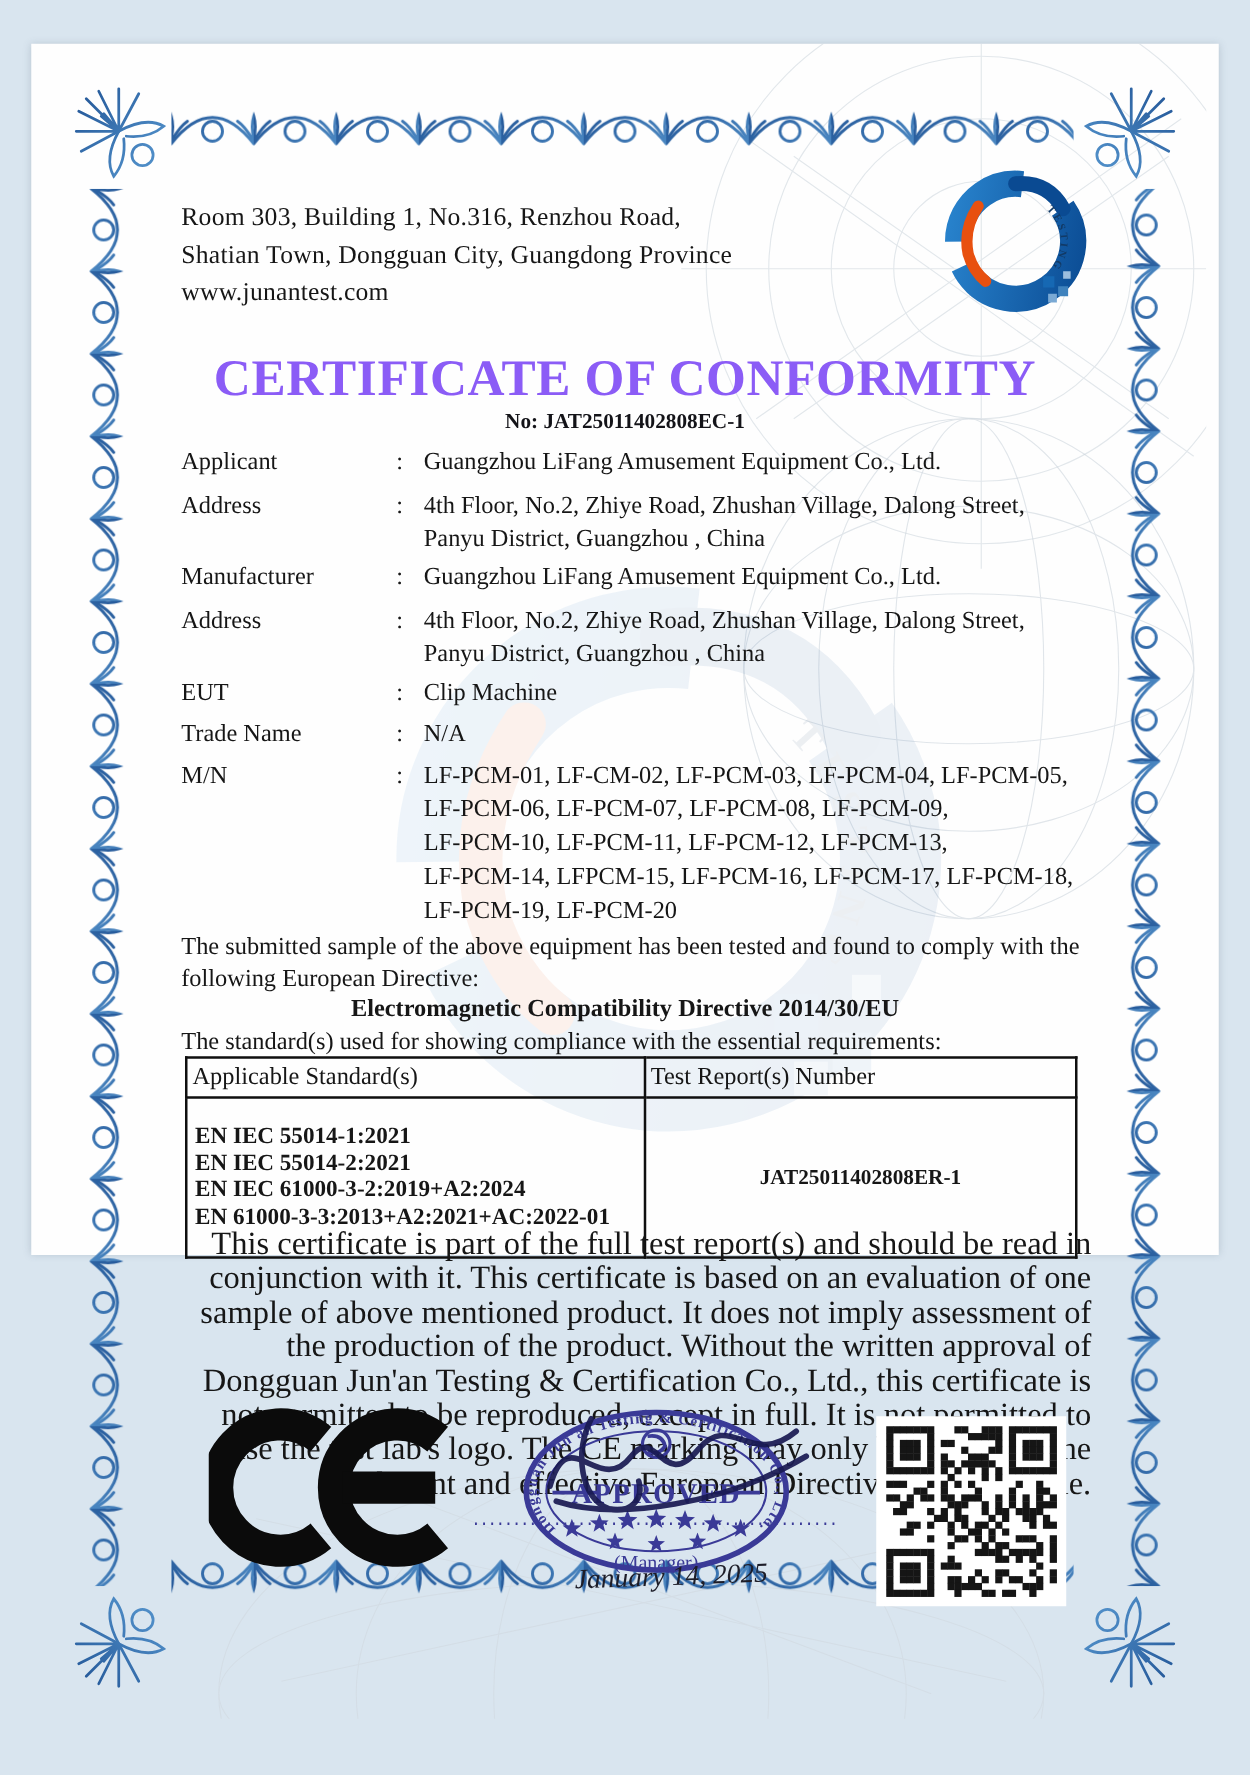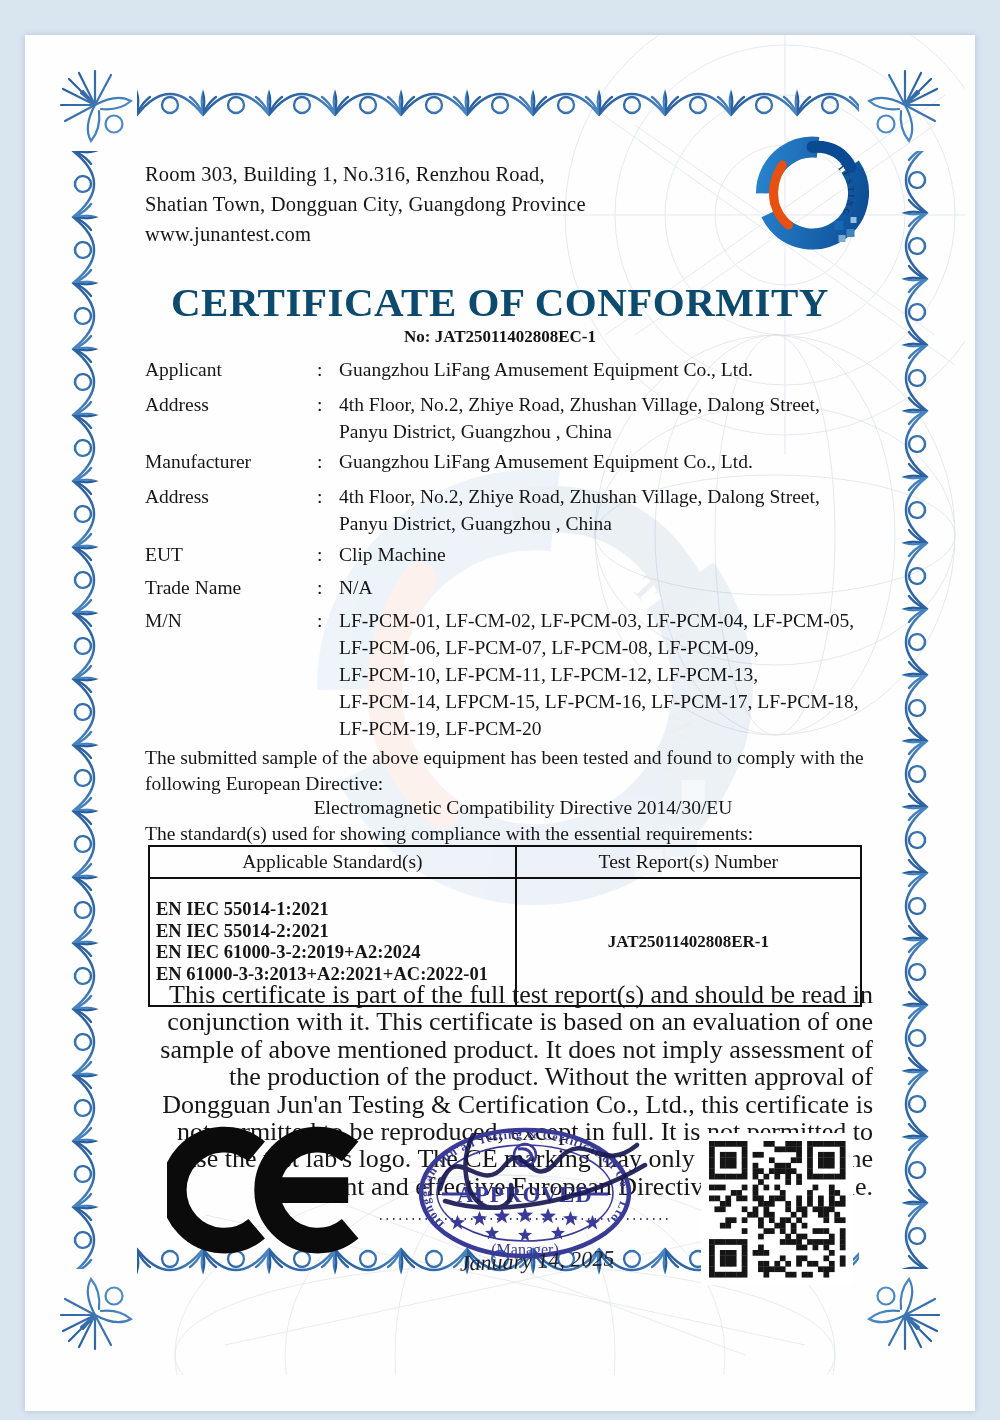--- a/index.html
+++ b/index.html
@@ -4,47 +4,47 @@
 <style>
   html,body{margin:0;padding:0;}
   body{
     width:1000px;height:1420px;position:relative;
     background:#d9e5ef;
     font-family:"Liberation Serif", serif;
     color:#161616;
     overflow:hidden;
   }
   .page{
-    position:absolute;left:25px;top:35px;width:950px;height:1376px;
+    position:absolute;left:25px;top:35px;width:950px;height:969px;
     background:#fefefe;box-shadow:0 0 6px rgba(80,100,120,.25);
   }
   .abs{position:absolute;}
   
   .band{position:absolute;transform-origin:0 0;}
   
   .wm{opacity:.07;pointer-events:none;}
   .web{opacity:.55;pointer-events:none;}
   
   .hdr-addr{left:120px;top:124px;font-size:20.5px;line-height:30px;letter-spacing:.2px;}
-  .title{left:0;top:243px;width:100%;text-align:center;font-size:41px;font-weight:bold;letter-spacing:.5px;color:#0c4a6e;}
+  .title{left:0;top:243px;width:100%;text-align:center;font-size:41px;font-weight:bold;letter-spacing:.5px;color:#8b5cf6;}
   .certno{left:0;top:292px;width:100%;text-align:center;font-size:17px;font-weight:bold;color:#131318;}
   
   .info{left:120px;top:321px;width:726px;font-size:19.5px;line-height:27px;}
   .row{display:flex;align-items:flex-start;}
   .row .lbl{width:172px;flex:none;}
   .row .col{width:22px;flex:none;}
   .row .val{flex:1;}
   .mb8{margin-bottom:8px;} .mb3{margin-bottom:3px;} .mb4{margin-bottom:4px;} .mb6{margin-bottom:6px;}
   .compliance{left:120px;top:710px;width:726px;font-size:19.5px;line-height:26px;}
-  .directive{left:0;top:762px;width:100%;text-align:center;font-weight:normal;font-size:19.5px;margin-left:23px;}
+  .directive{left:0;top:762px;width:100%;text-align:center;font-weight:bold;font-size:19.5px;}
   .stdnote{left:120px;top:788px;width:726px;font-size:19.5px;}
   
   table.std{left:123px;top:810px;position:absolute;border-collapse:collapse;width:714px;table-layout:fixed;}
   table.std th, table.std td{border:2px solid #0f0f0f;}
-  table.std th{font-weight:normal;font-size:19.5px;padding:2px 4px;text-align:center;height:26px;}
+  table.std th{font-weight:normal;font-size:19.5px;padding:2px 4px;text-align:left;height:26px;}
   table.std td.standards{font-weight:bold;font-size:18.5px;line-height:21.5px;padding:20px 6px;text-align:left;}
   table.std td.report{font-weight:bold;font-size:17px;text-align:center;}
   .disclaimer{left:120px;top:946px;width:728px;font-size:26px;line-height:27.4px;text-align:right;}
   .date{left:407px;top:1213px;width:210px;text-align:center;font-style:italic;font-size:22px;transform:rotate(-2deg);color:#1d1d28;}
   .qrbox{left:676px;top:1098px;width:152px;height:152px;background:#fff;}
 </style>
 </head>
 <body>
 
 <div class="page">

